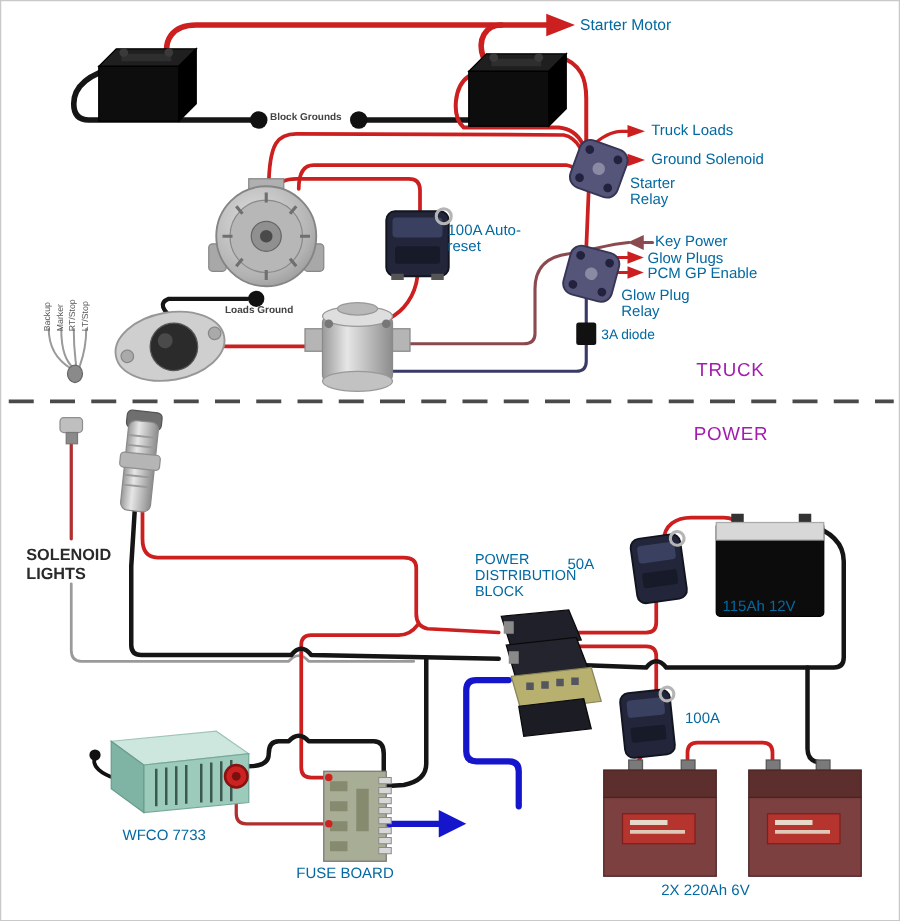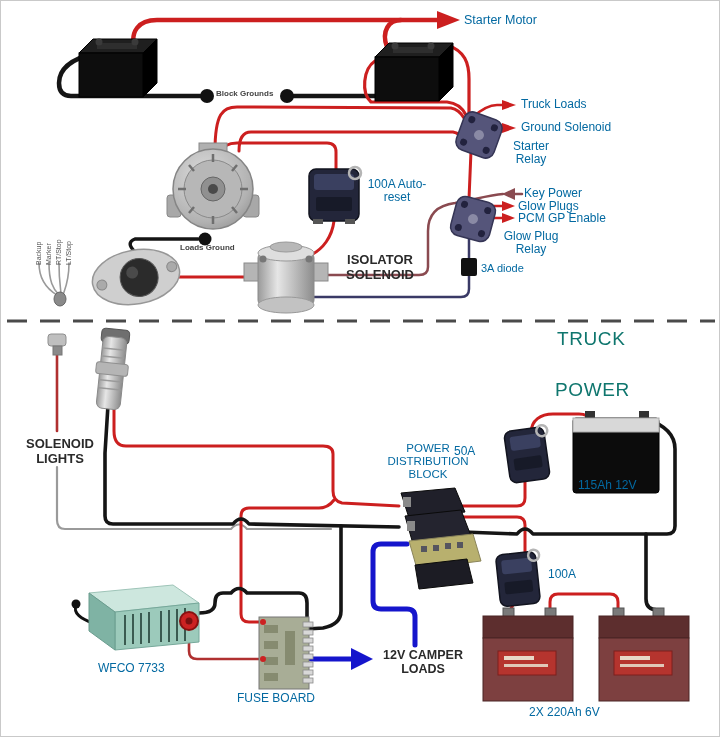--- a/index.html
+++ b/index.html
@@ -3,26 +3,26 @@
 <meta charset="utf-8">
 <style>
   html,body{margin:0;padding:0;background:#fff;}
   #stage{
     position:relative;width:720px;height:737px;overflow:hidden;
     background:#ffffff;border:1px solid #c9c9c9;box-sizing:border-box;
     font-family:"Liberation Sans",sans-serif;
   }
   svg{position:absolute;left:0;top:0;}
   .lbl{position:absolute;color:#0369a1;line-height:1.12;font-size:12px;white-space:nowrap;}
-  .lbl.wrap{white-space:normal;text-align:center;}
+  .lbl.wrap{white-space:normal;text-align:left;}
   .lbl.tiny{font-size:8px;color:#444;font-weight:bold;}
   .lbl.small{font-size:11px;}
   .lbl.med{font-size:12.5px;}
   .lbl.semibold{font-weight:600;color:#2a2a2a;}
-  .lbl.section{font-size:19px;letter-spacing:.6px;color:#0f766e;margin-top:39px;}
+  .lbl.section{font-size:15px;letter-spacing:.6px;color:#a21caf;}
   .pin{position:absolute;font-size:7px;color:#555;transform:rotate(-90deg);transform-origin:0 0;white-space:nowrap;width:46px;}
 </style>
 </head>
 <body>
 
 <div id="stage">
 
 <svg width="720" height="737" viewBox="0 0 720 737">
   <defs>
     <linearGradient id="metalV" x1="0" y1="0" x2="1" y2="0">
@@ -338,32 +338,30 @@
 <div class="lbl" style="left:520px;top:97px">Truck Loads</div>
 <div class="lbl" style="left:520px;top:120px">Ground Solenoid</div>
 <div class="lbl wrap" style="left:503px;top:139px;width:54px">Starter Relay</div>
 <div class="lbl wrap" style="left:357px;top:177px;width:78px">100A Auto-reset</div>
 <div class="lbl" style="left:523px;top:186px">Key Power</div>
 <div class="lbl" style="left:517px;top:199px">Glow Plugs</div>
 <div class="lbl" style="left:517px;top:211px">PCM GP Enable</div>
 <div class="lbl wrap" style="left:496px;top:229px;width:68px">Glow Plug Relay</div>
 <div class="lbl small" style="left:480px;top:261px">3A diode</div>
 <div class="lbl tiny" style="left:179px;top:243px">Loads Ground</div>
-<div class="lbl wrap semibold" style="left:334px;top:252px;width:90px;font-size:13px">ISOLATOR SOLENOID</div>
 <div class="lbl section" style="left:556px;top:288px">TRUCK</div>
 <div class="lbl section" style="left:554px;top:339px">POWER</div>
 
 <div class="pin" style="left:34px;top:264px">Backup</div>
 <div class="pin" style="left:44px;top:264px">Marker</div>
 <div class="pin" style="left:54px;top:264px">RT/Stop</div>
 <div class="pin" style="left:64px;top:264px">LT/Stop</div>
 
 <div class="lbl wrap semibold" style="left:20px;top:436px;width:78px;font-size:13px">SOLENOID LIGHTS</div>
 <div class="lbl wrap" style="left:379px;top:441px;width:96px;font-size:11.5px">POWER DISTRIBUTION BLOCK</div>
 <div class="lbl" style="left:453px;top:444px">50A</div>
 <div class="lbl" style="left:577px;top:478px">115Ah 12V</div>
 <div class="lbl" style="left:547px;top:567px">100A</div>
 <div class="lbl" style="left:97px;top:661px">WFCO 7733</div>
 <div class="lbl" style="left:236px;top:691px">FUSE BOARD</div>
-<div class="lbl wrap semibold" style="left:375px;top:647px;width:94px;font-size:12.5px">12V CAMPER LOADS</div>
 <div class="lbl" style="left:528px;top:705px">2X 220Ah 6V</div>
 
 </div>
 
 </body></html>

